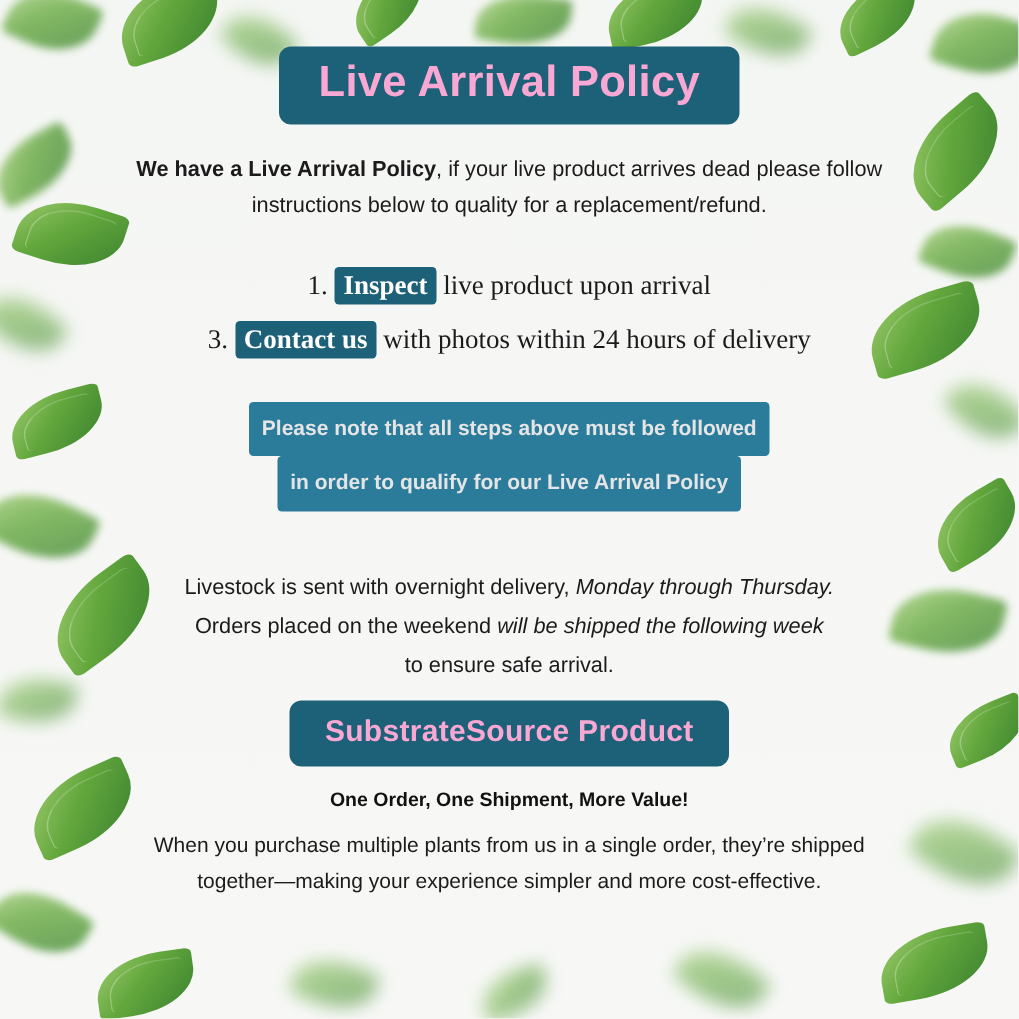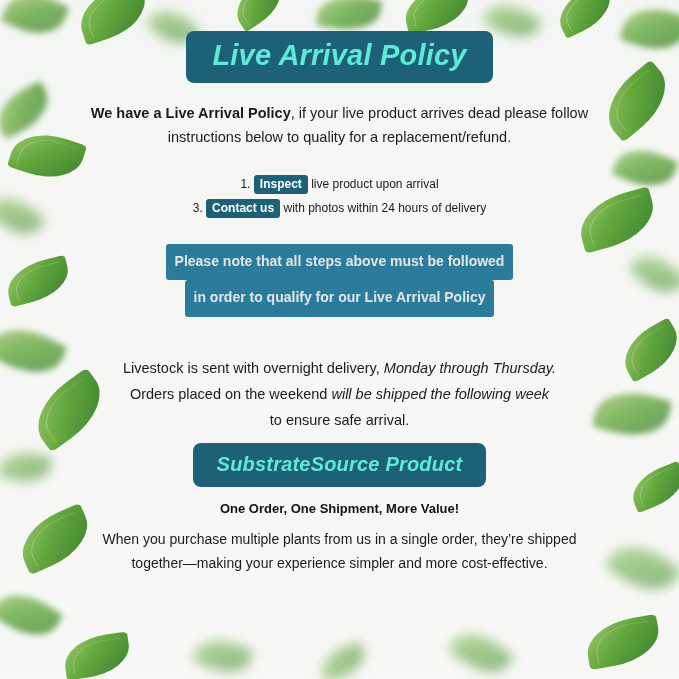--- a/index.html
+++ b/index.html
@@ -49,26 +49,25 @@
     position: relative;
     z-index: 5;
     width: 679px;
     height: 679px;
     text-align: center;
   }
 
   .banner {
     display: inline-block;
     background: #1d6178;
-    color: #5eead4;
+    color: #f9a8d4;
     border-radius: 8px;
     font-weight: bold;
     letter-spacing: 0.2px;
     line-height: 1.1;
-    font-style: italic;
   }
   .banner-live {
     font-size: 29px;
     padding: 9px 26px 11px 26px;
     margin-top: 31px;
   }
   .banner-product {
     font-size: 20px;
     padding: 10px 24px 12px 24px;
     margin-top: 10px;
@@ -79,23 +78,24 @@
     width: 530px;
     font-size: 14.5px;
     line-height: 1.65;
     color: #1b1b1b;
   }
   .intro b { font-weight: bold; }
 
   .steps {
     margin: 22px auto 0 auto;
     width: 440px;
-    font-size: 12px;
+    font-size: 18px;
     line-height: 2.0;
     color: #1b1b1b;
+    font-family: Liberation Serif, serif;
   }
   .step { white-space: nowrap; }
   .hl {
     background: #1d6178;
     color: #ffffff;
     padding: 2px 6px 3px 6px;
     border-radius: 3px;
     font-weight: bold;
   }
 

